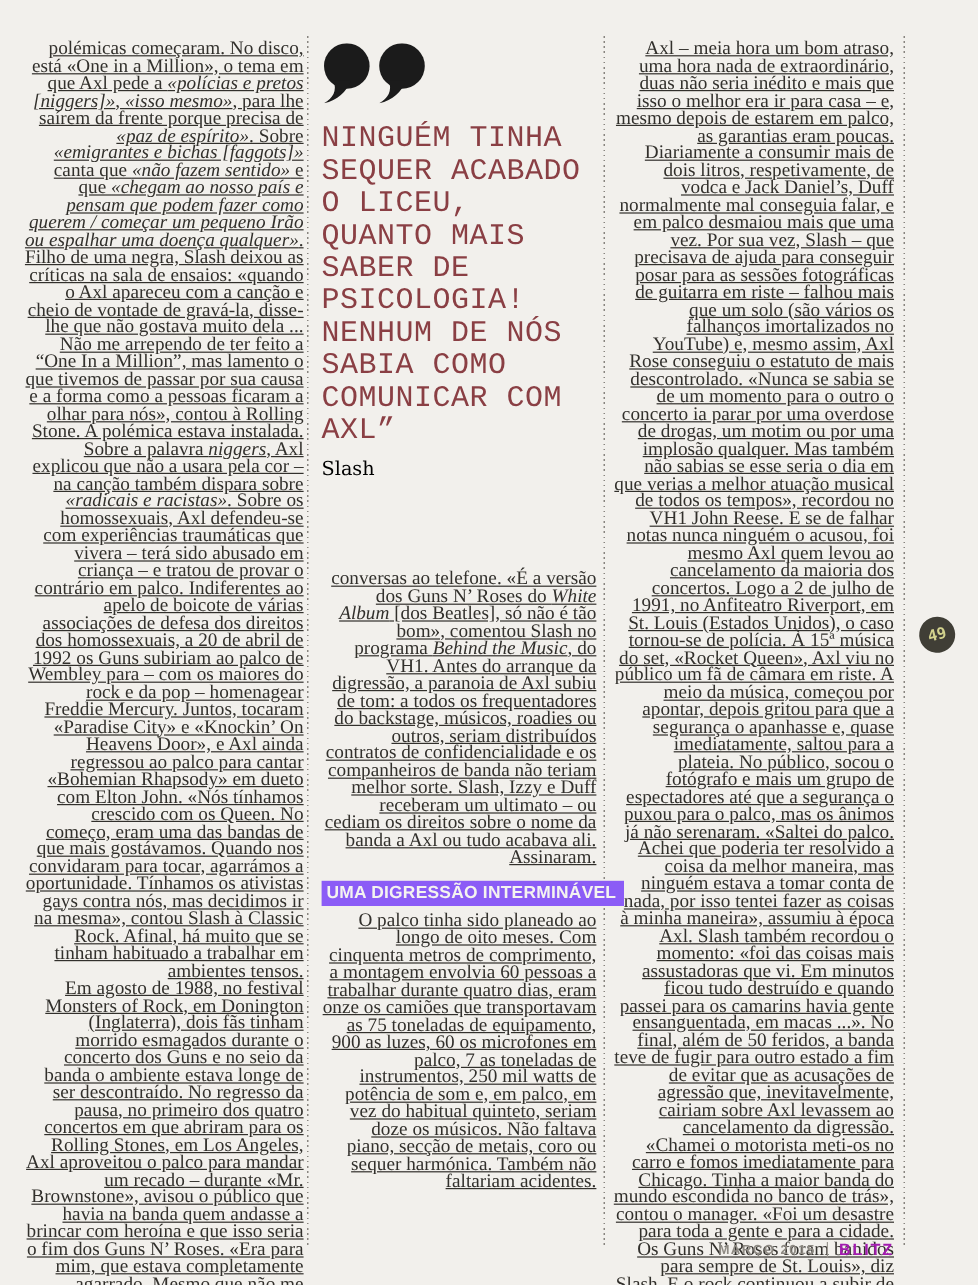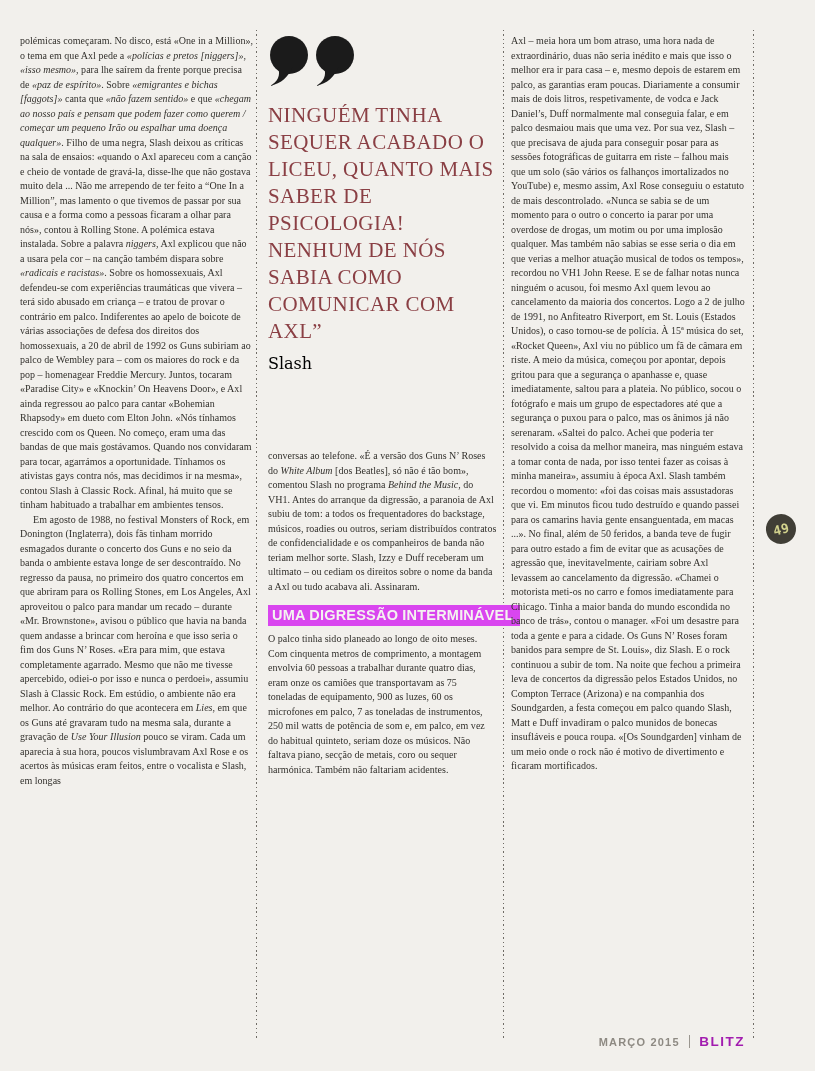--- a/index.html
+++ b/index.html
@@ -10,59 +10,60 @@
     color: #32302c;
     -webkit-font-smoothing: antialiased;
   }
   .col { position: absolute; top: 34px; }
   .col-left  { left: 20px;  width: 233px; }
   .col-mid   { left: 268px; width: 229px; }
   .col-right { left: 511px; width: 234px; }
 
   .body-p {
     margin: 0;
-    font-size: 10px;
+    font-size: 16px;
     line-height: 14.5px;
     letter-spacing: 0.02px;
-    text-align: left;
+    text-align: right;
+    text-decoration: underline;
   }
   .body-p.indent { text-indent: 13px; }
   .it { font-style: italic; }
 
   .sep {
     position: absolute; top: 30px; height: 1008px; width: 1px;
     background-image: repeating-linear-gradient(to bottom,
       #6f6b65 0, #6f6b65 1.3px, transparent 1.3px, transparent 4.3px);
   }
   .sep-1 { left: 256px; }
   .sep-2 { left: 503px; }
   .sep-3 { left: 753px; }
 
   .quote-block { margin: 0; }
   .quote-icon { display: block; margin: 2px 0 10px 0; }
   .quote-text {
-    font-family: Liberation Serif, serif;
-    font-size: 21px;
+    font-family: Liberation Mono, monospace;
+    font-size: 25px;
     line-height: 27px;
     letter-spacing: 0.4px;
     color: #8a3f44;
     margin-top: 16px;
   }
   .quote-attr {
     font-family: "DejaVu Serif", serif;
     font-size: 16px;
     color: #000000;
     margin-top: 9px;
   }
 
   .mid-cont { margin-top: 76px; }
 
   .section-heading {
     display: inline-block;
-    background: #d946ef;
+    background: #8b5cf6;
     color: #f4f3f0;
     font-family: "Liberation Sans", sans-serif;
     font-weight: bold;
     font-size: 14.5px;
     letter-spacing: 0.2px;
     padding: 2px 6px 3px 4px;
     margin: 11px 0 6px 0;
     white-space: nowrap;
     text-align: right;
   }

